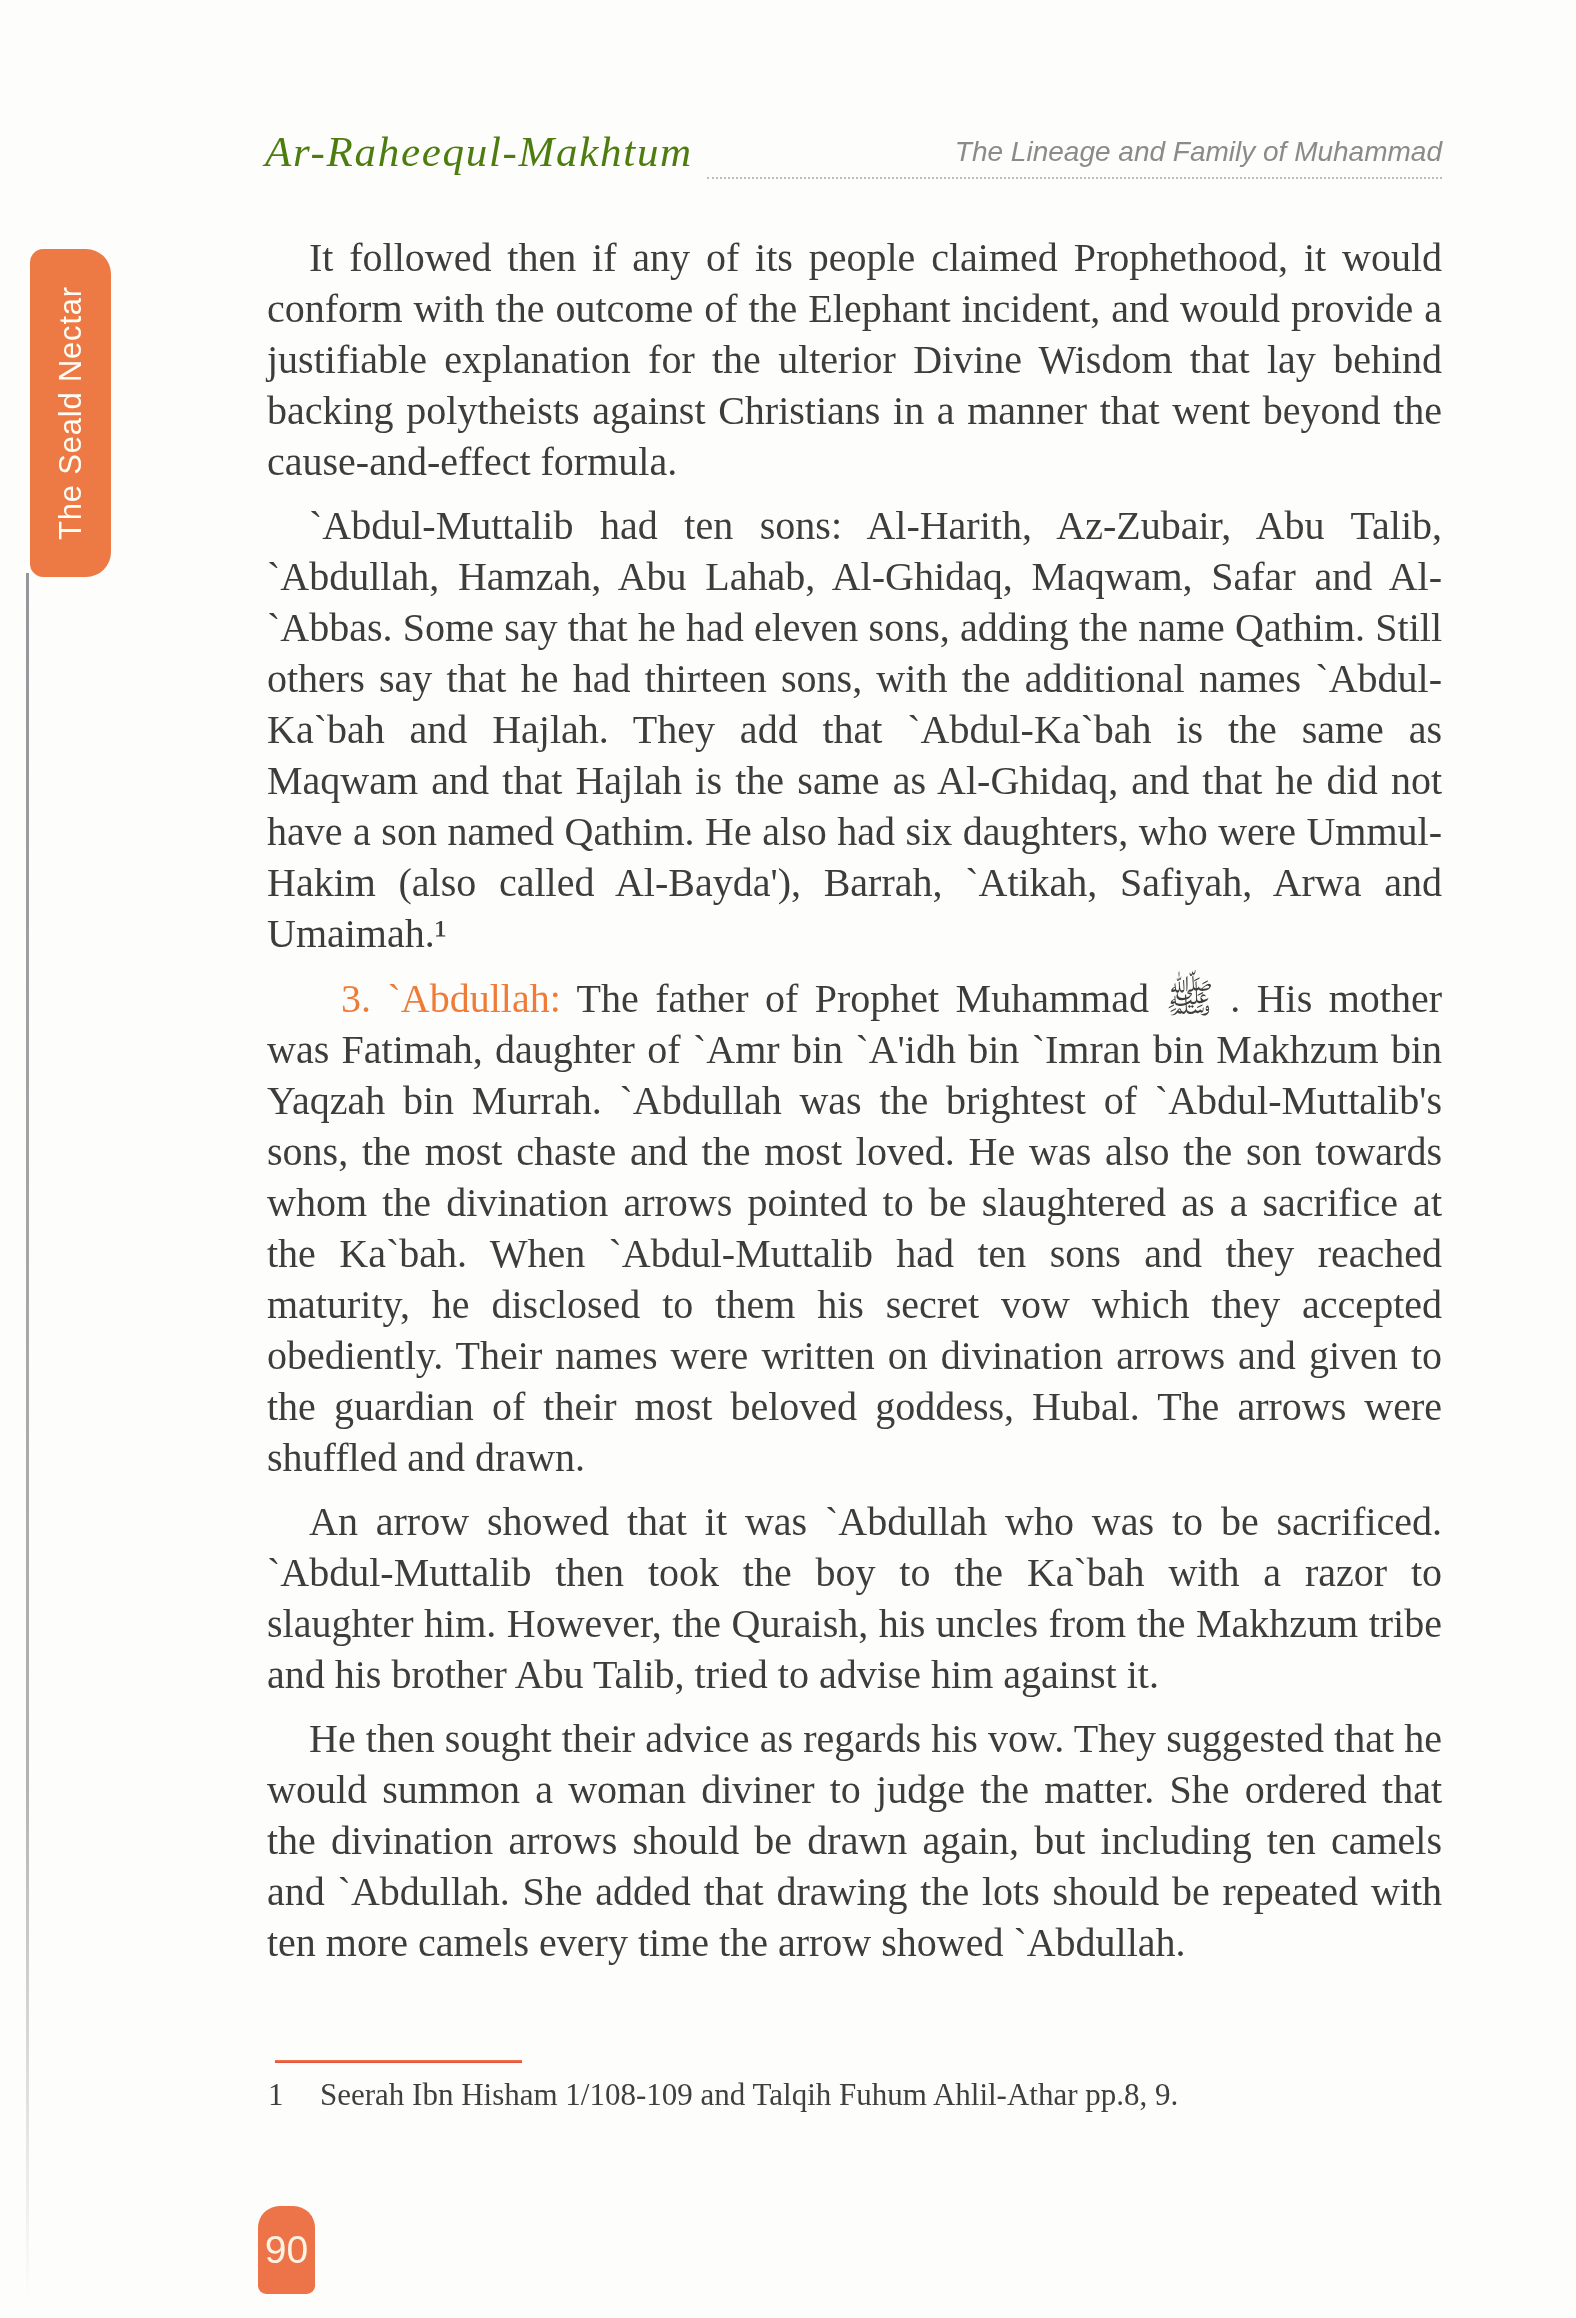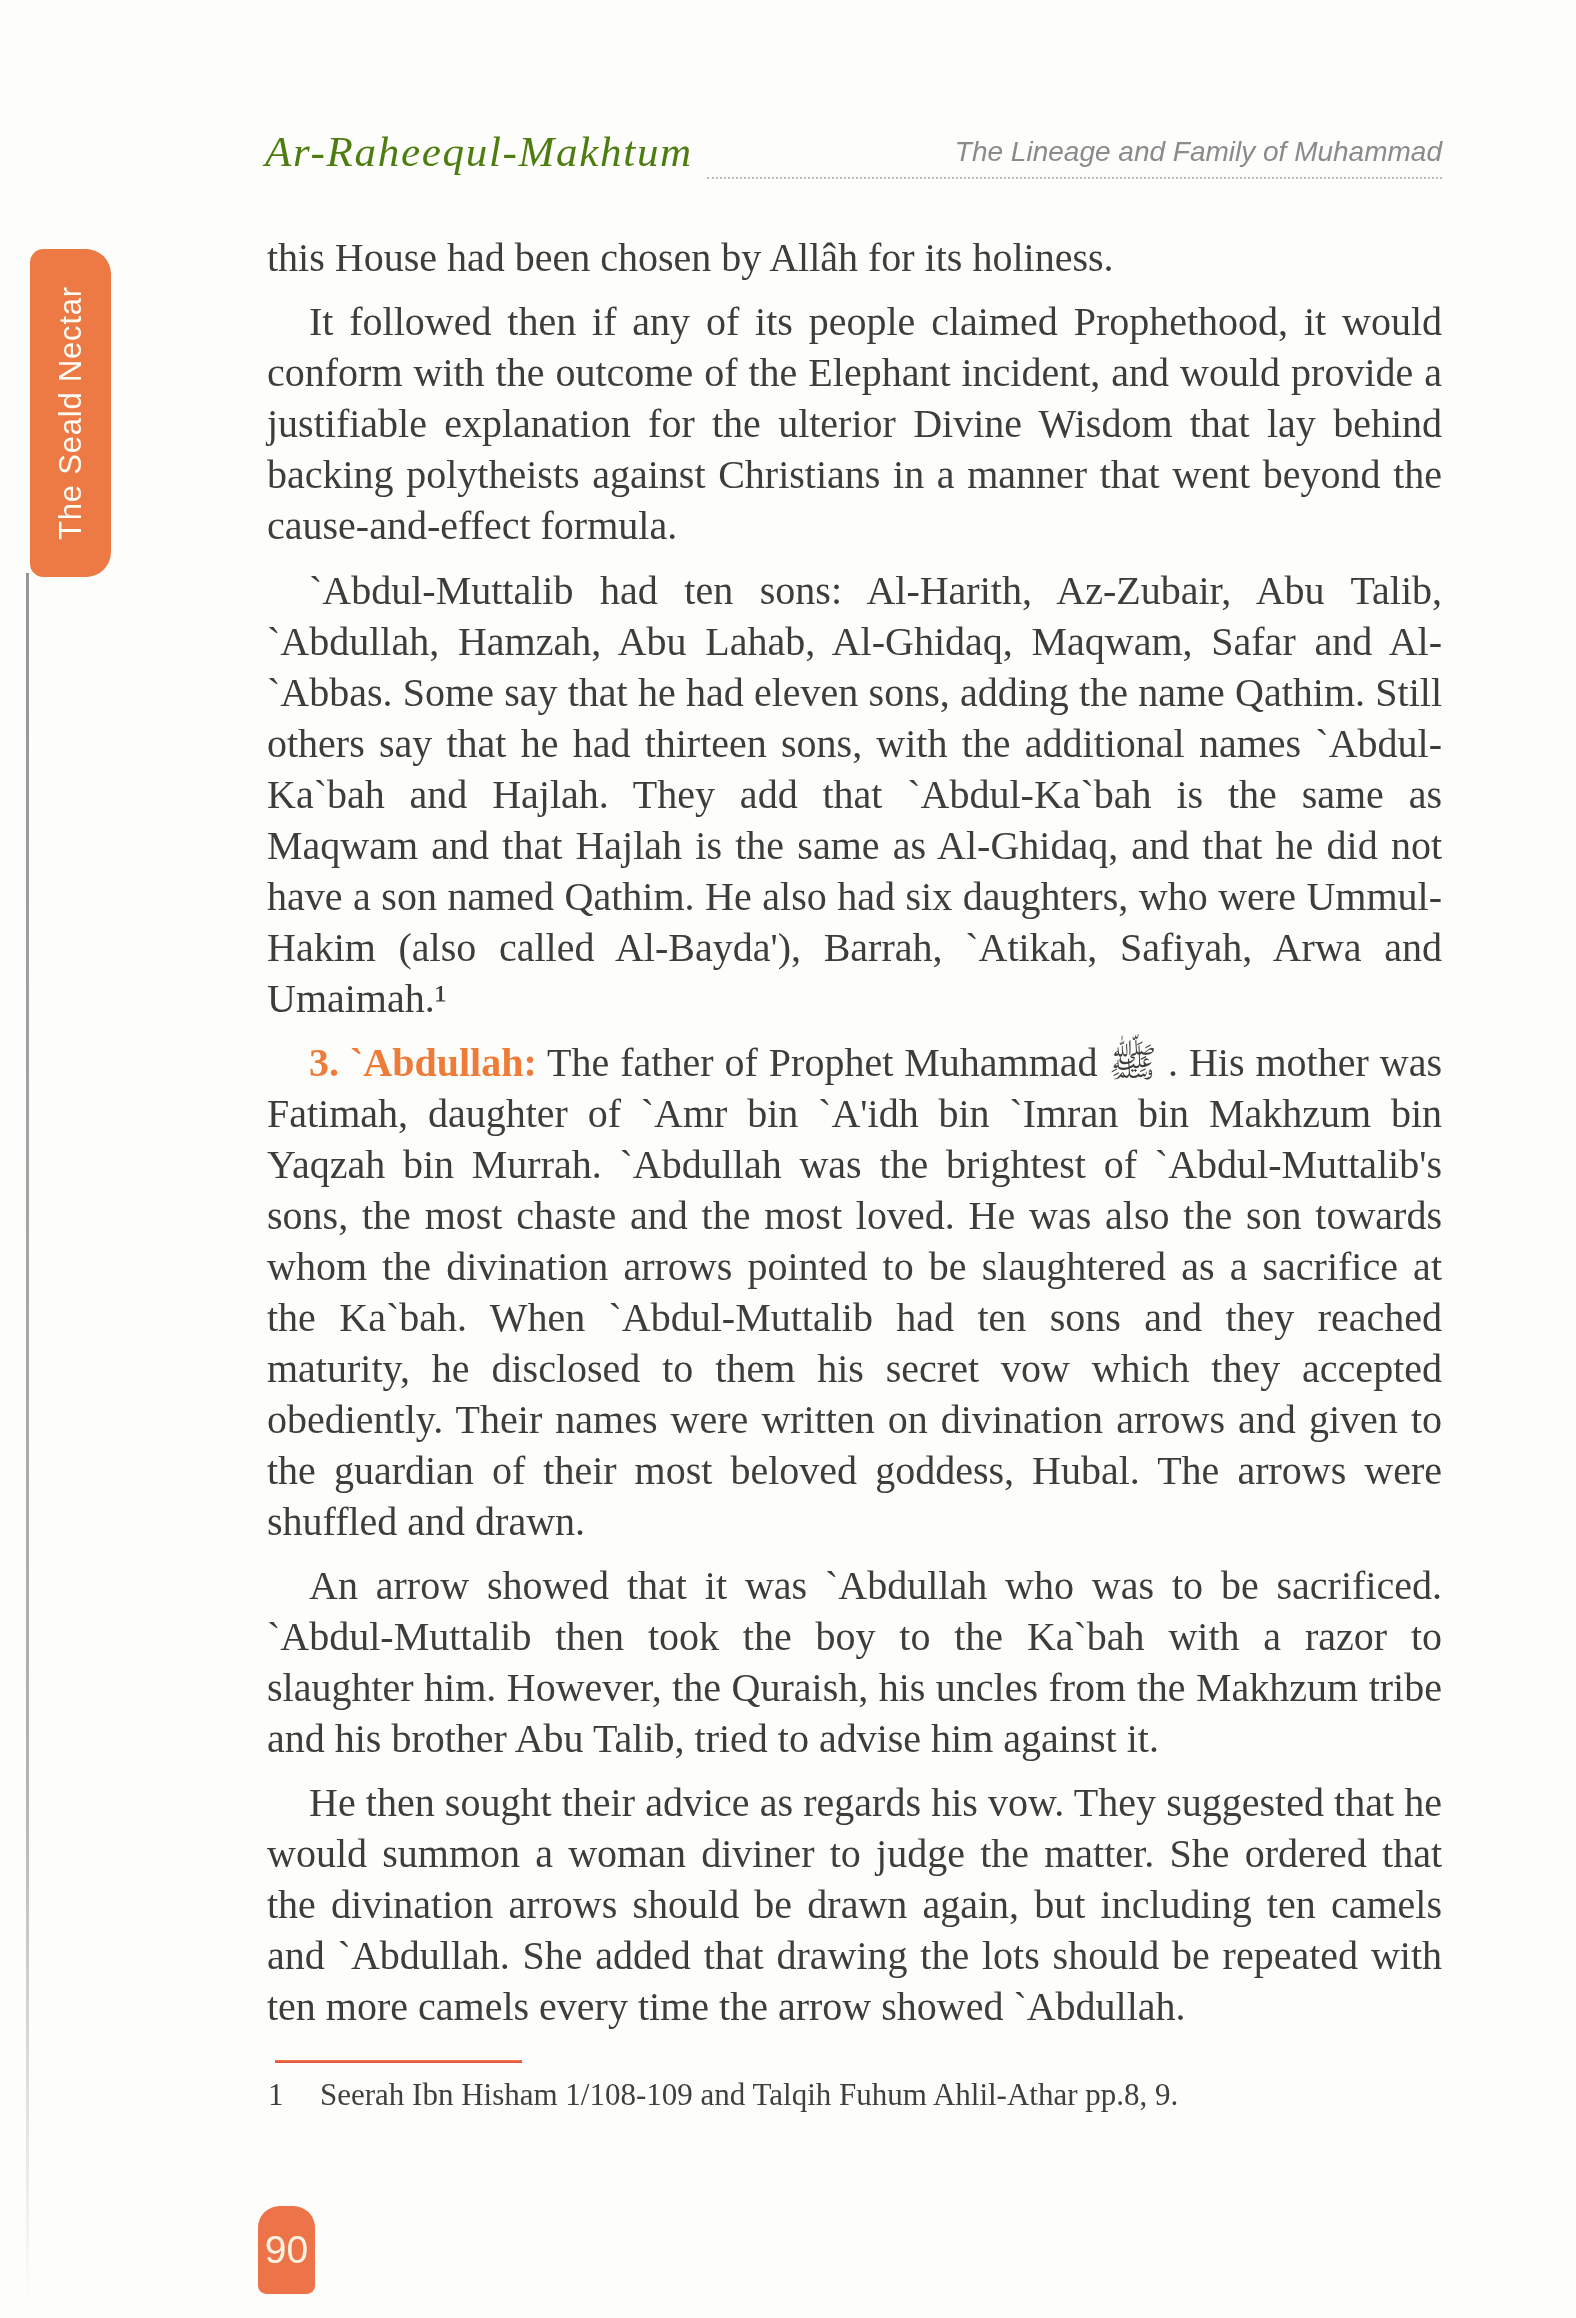--- a/index.html
+++ b/index.html
@@ -44,21 +44,21 @@
     border-bottom:2.5px dotted #bcbcba;
   }
   
   .body-text{
     position:absolute;left:267px;top:232px;width:1175px;
     font-size:40px;line-height:51px;color:#3d3d3b;
     text-align:justify;
   }
   .body-text p{margin:0 0 13.3px 0;}
   .body-text p.indent{text-indent:42px;}
-  .section-lead{color:#ee7c38;font-weight:bold;}
+  .section-lead{color:#ee7c38;font-weight:normal;margin-left:32px;}
   
   .footnote-rule{
     position:absolute;left:275px;top:2060px;width:247px;height:3.3px;
     background:linear-gradient(#ef7c48,#e2493f);
   }
   .footnote{
     position:absolute;left:268px;top:2077px;width:1175px;
     font-size:31px;color:#3f3f3d;display:flex;
   }
   .footnote .marker{width:52px;flex:0 0 auto;}
@@ -82,21 +82,20 @@
 
   <div class="side-tab">
     <span class="label">The Seald Nectar</span>
   </div>
 
   <div class="book-script">Ar-Raheequl-Makhtum</div>
   <div class="header-rule"></div>
   <div class="chapter-title">The Lineage and Family of Muhammad</div>
 
   <div class="body-text">
-    <p>this House had been chosen by Allâh for its holiness.</p>
     <p class="indent">It followed then if any of its people claimed Prophethood, it would conform with the outcome of the Elephant incident, and would provide a justifiable explanation for the ulterior Divine Wisdom that lay behind backing polytheists against Christians in a manner that went beyond the cause-and-effect formula.</p>
     <p class="indent">`Abdul-Muttalib had ten sons: Al-Harith, Az-Zubair, Abu Talib, `Abdullah, Hamzah, Abu Lahab, Al-Ghidaq, Maqwam, Safar and Al-`Abbas. Some say that he had eleven sons, adding the name Qathim. Still others say that he had thirteen sons, with the additional names `Abdul-Ka`bah and Hajlah. They add that `Abdul-Ka`bah is the same as Maqwam and that Hajlah is the same as Al-Ghidaq, and that he did not have a son named Qathim. He also had six daughters, who were Ummul-Hakim (also called Al-Bayda'), Barrah, `Atikah, Safiyah, Arwa and Umaimah.¹</p>
     <p class="indent"><span class="section-lead">3. `Abdullah:</span><span> The father of Prophet Muhammad ﷺ . His mother was Fatimah, daughter of `Amr bin `A'idh bin `Imran bin Makhzum bin Yaqzah bin Murrah. `Abdullah was the brightest of `Abdul-Muttalib's sons, the most chaste and the most loved. He was also the son towards whom the divination arrows pointed to be slaughtered as a sacrifice at the Ka`bah. When `Abdul-Muttalib had ten sons and they reached maturity, he disclosed to them his secret vow which they accepted obediently. Their names were written on divination arrows and given to the guardian of their most beloved goddess, Hubal. The arrows were shuffled and drawn.</span></p>
     <p class="indent">An arrow showed that it was `Abdullah who was to be sacrificed. `Abdul-Muttalib then took the boy to the Ka`bah with a razor to slaughter him. However, the Quraish, his uncles from the Makhzum tribe and his brother Abu Talib, tried to advise him against it.</p>
     <p class="indent">He then sought their advice as regards his vow. They suggested that he would summon a woman diviner to judge the matter. She ordered that the divination arrows should be drawn again, but including ten camels and `Abdullah. She added that drawing the lots should be repeated with ten more camels every time the arrow showed `Abdullah.</p>
   </div>
 
   <div class="footnote-rule"></div>
   <div class="footnote">
     <span class="marker">1</span>

